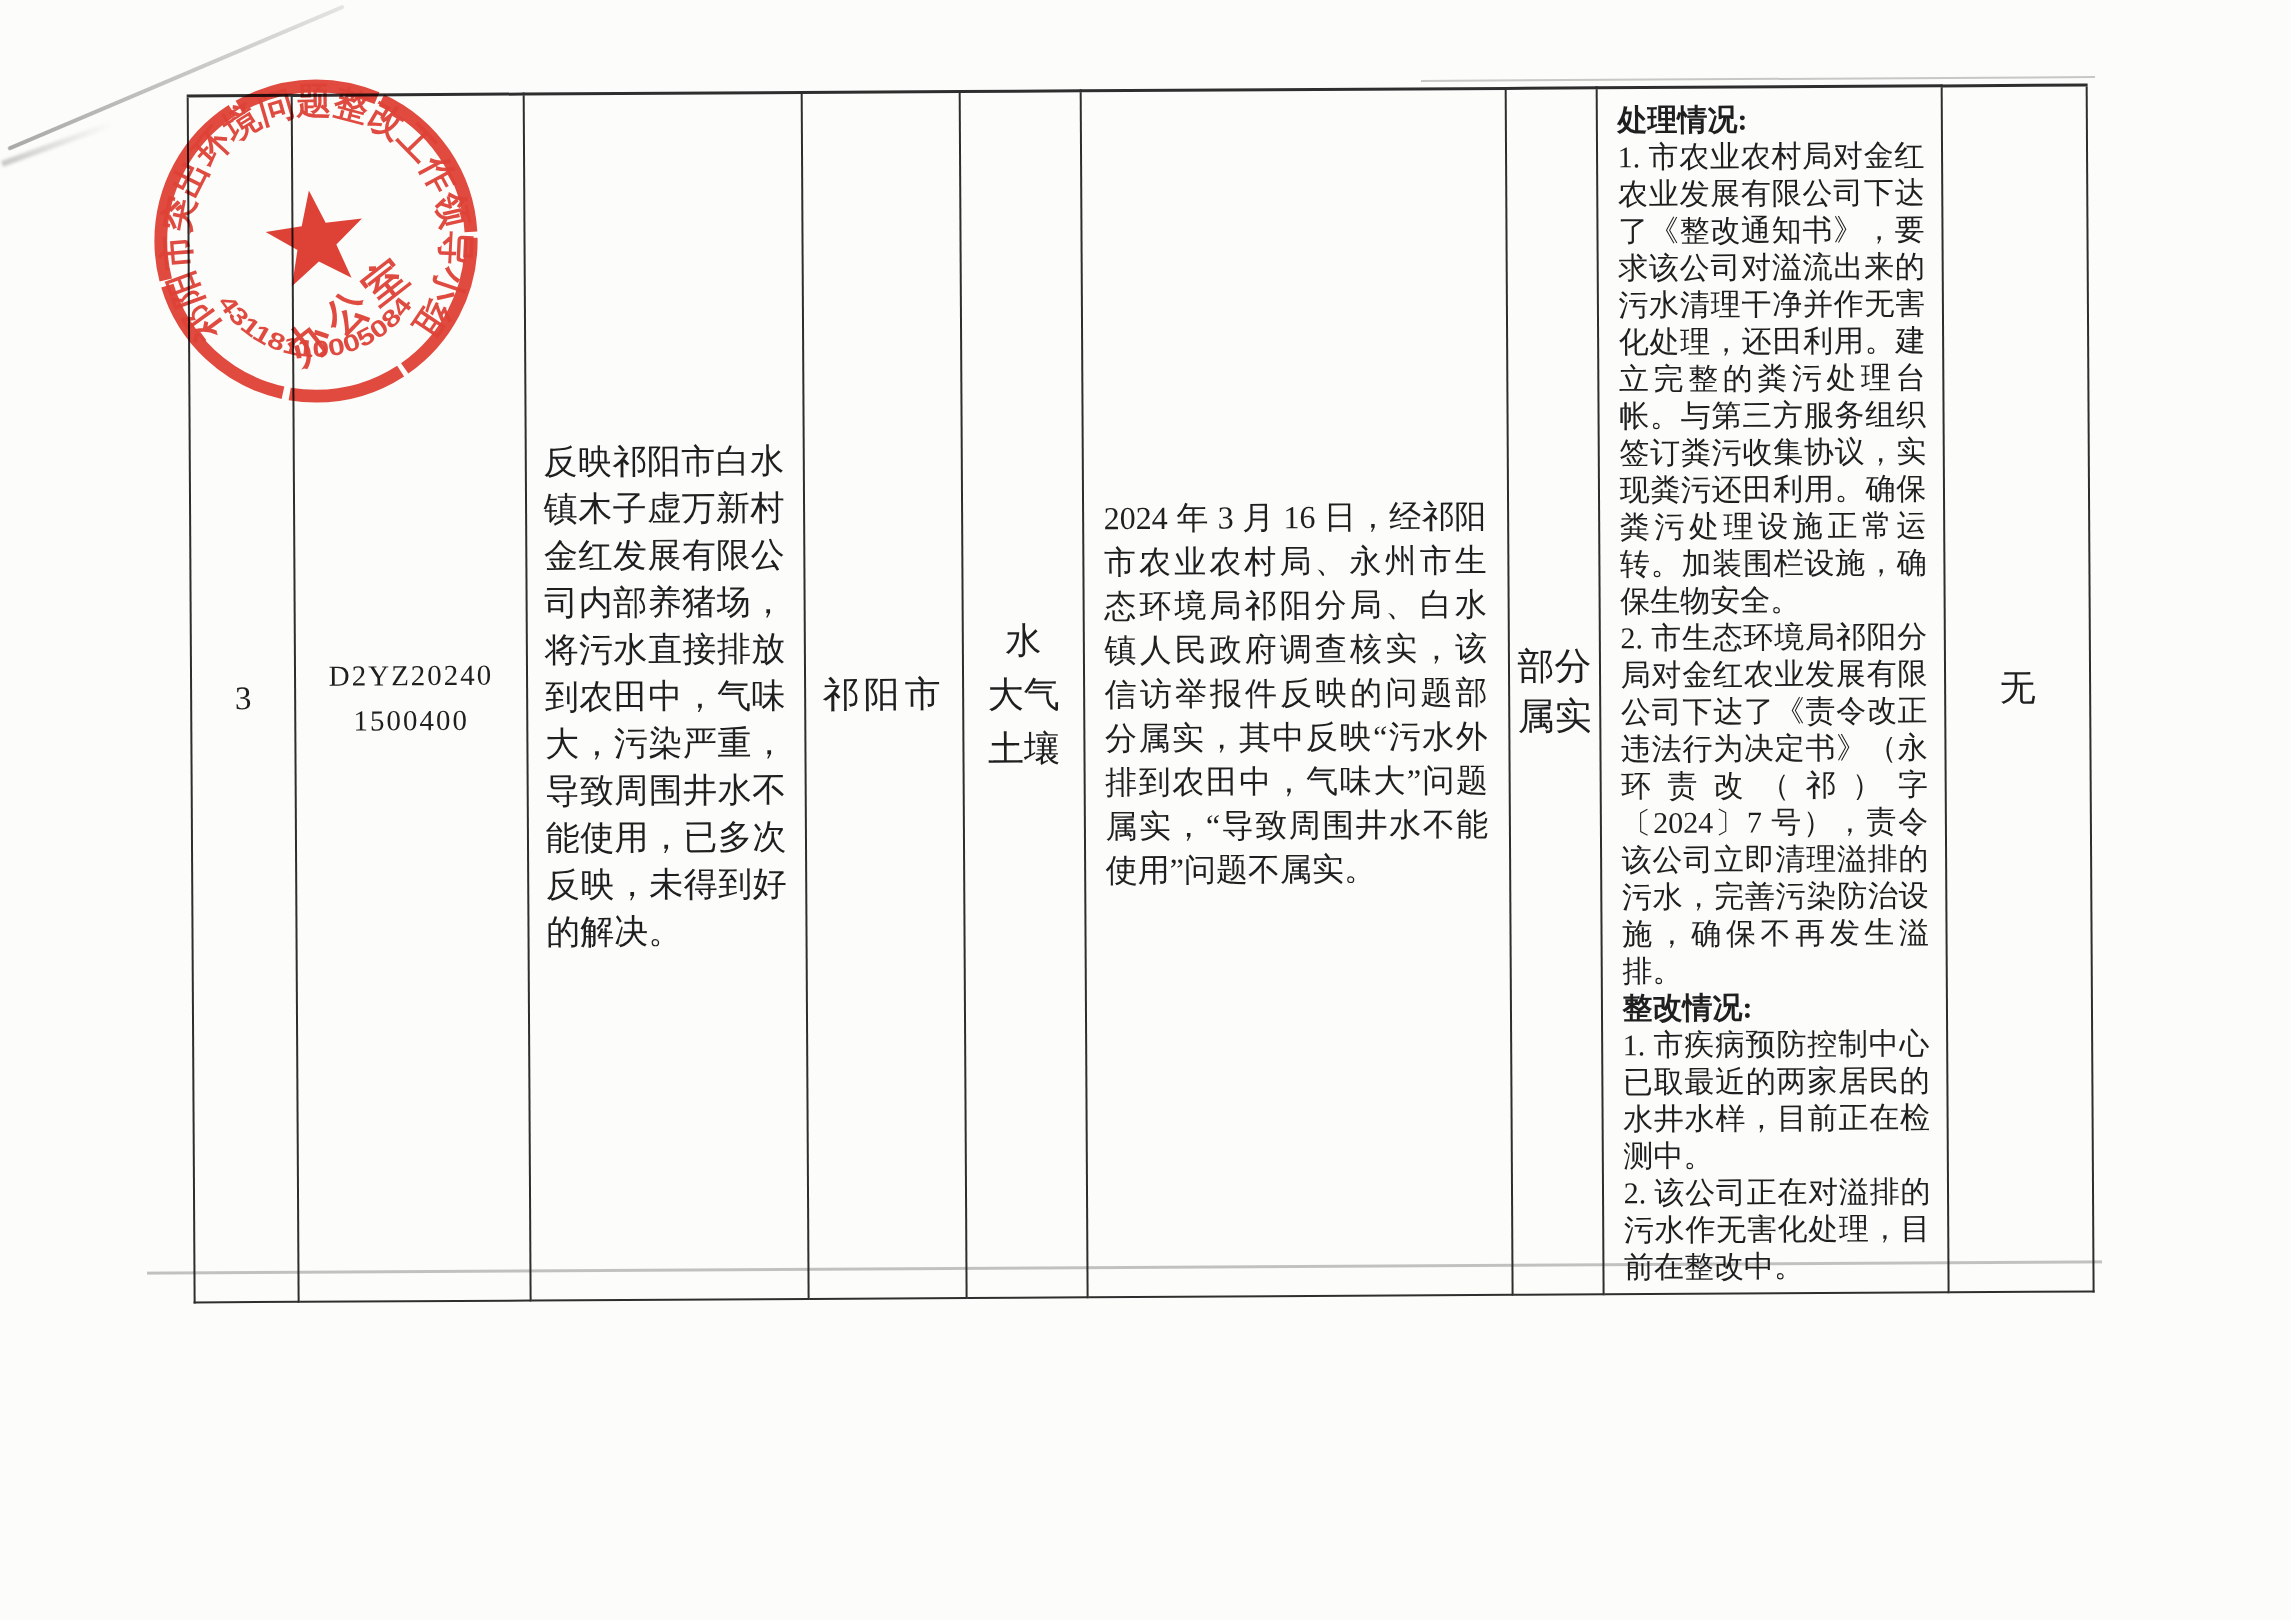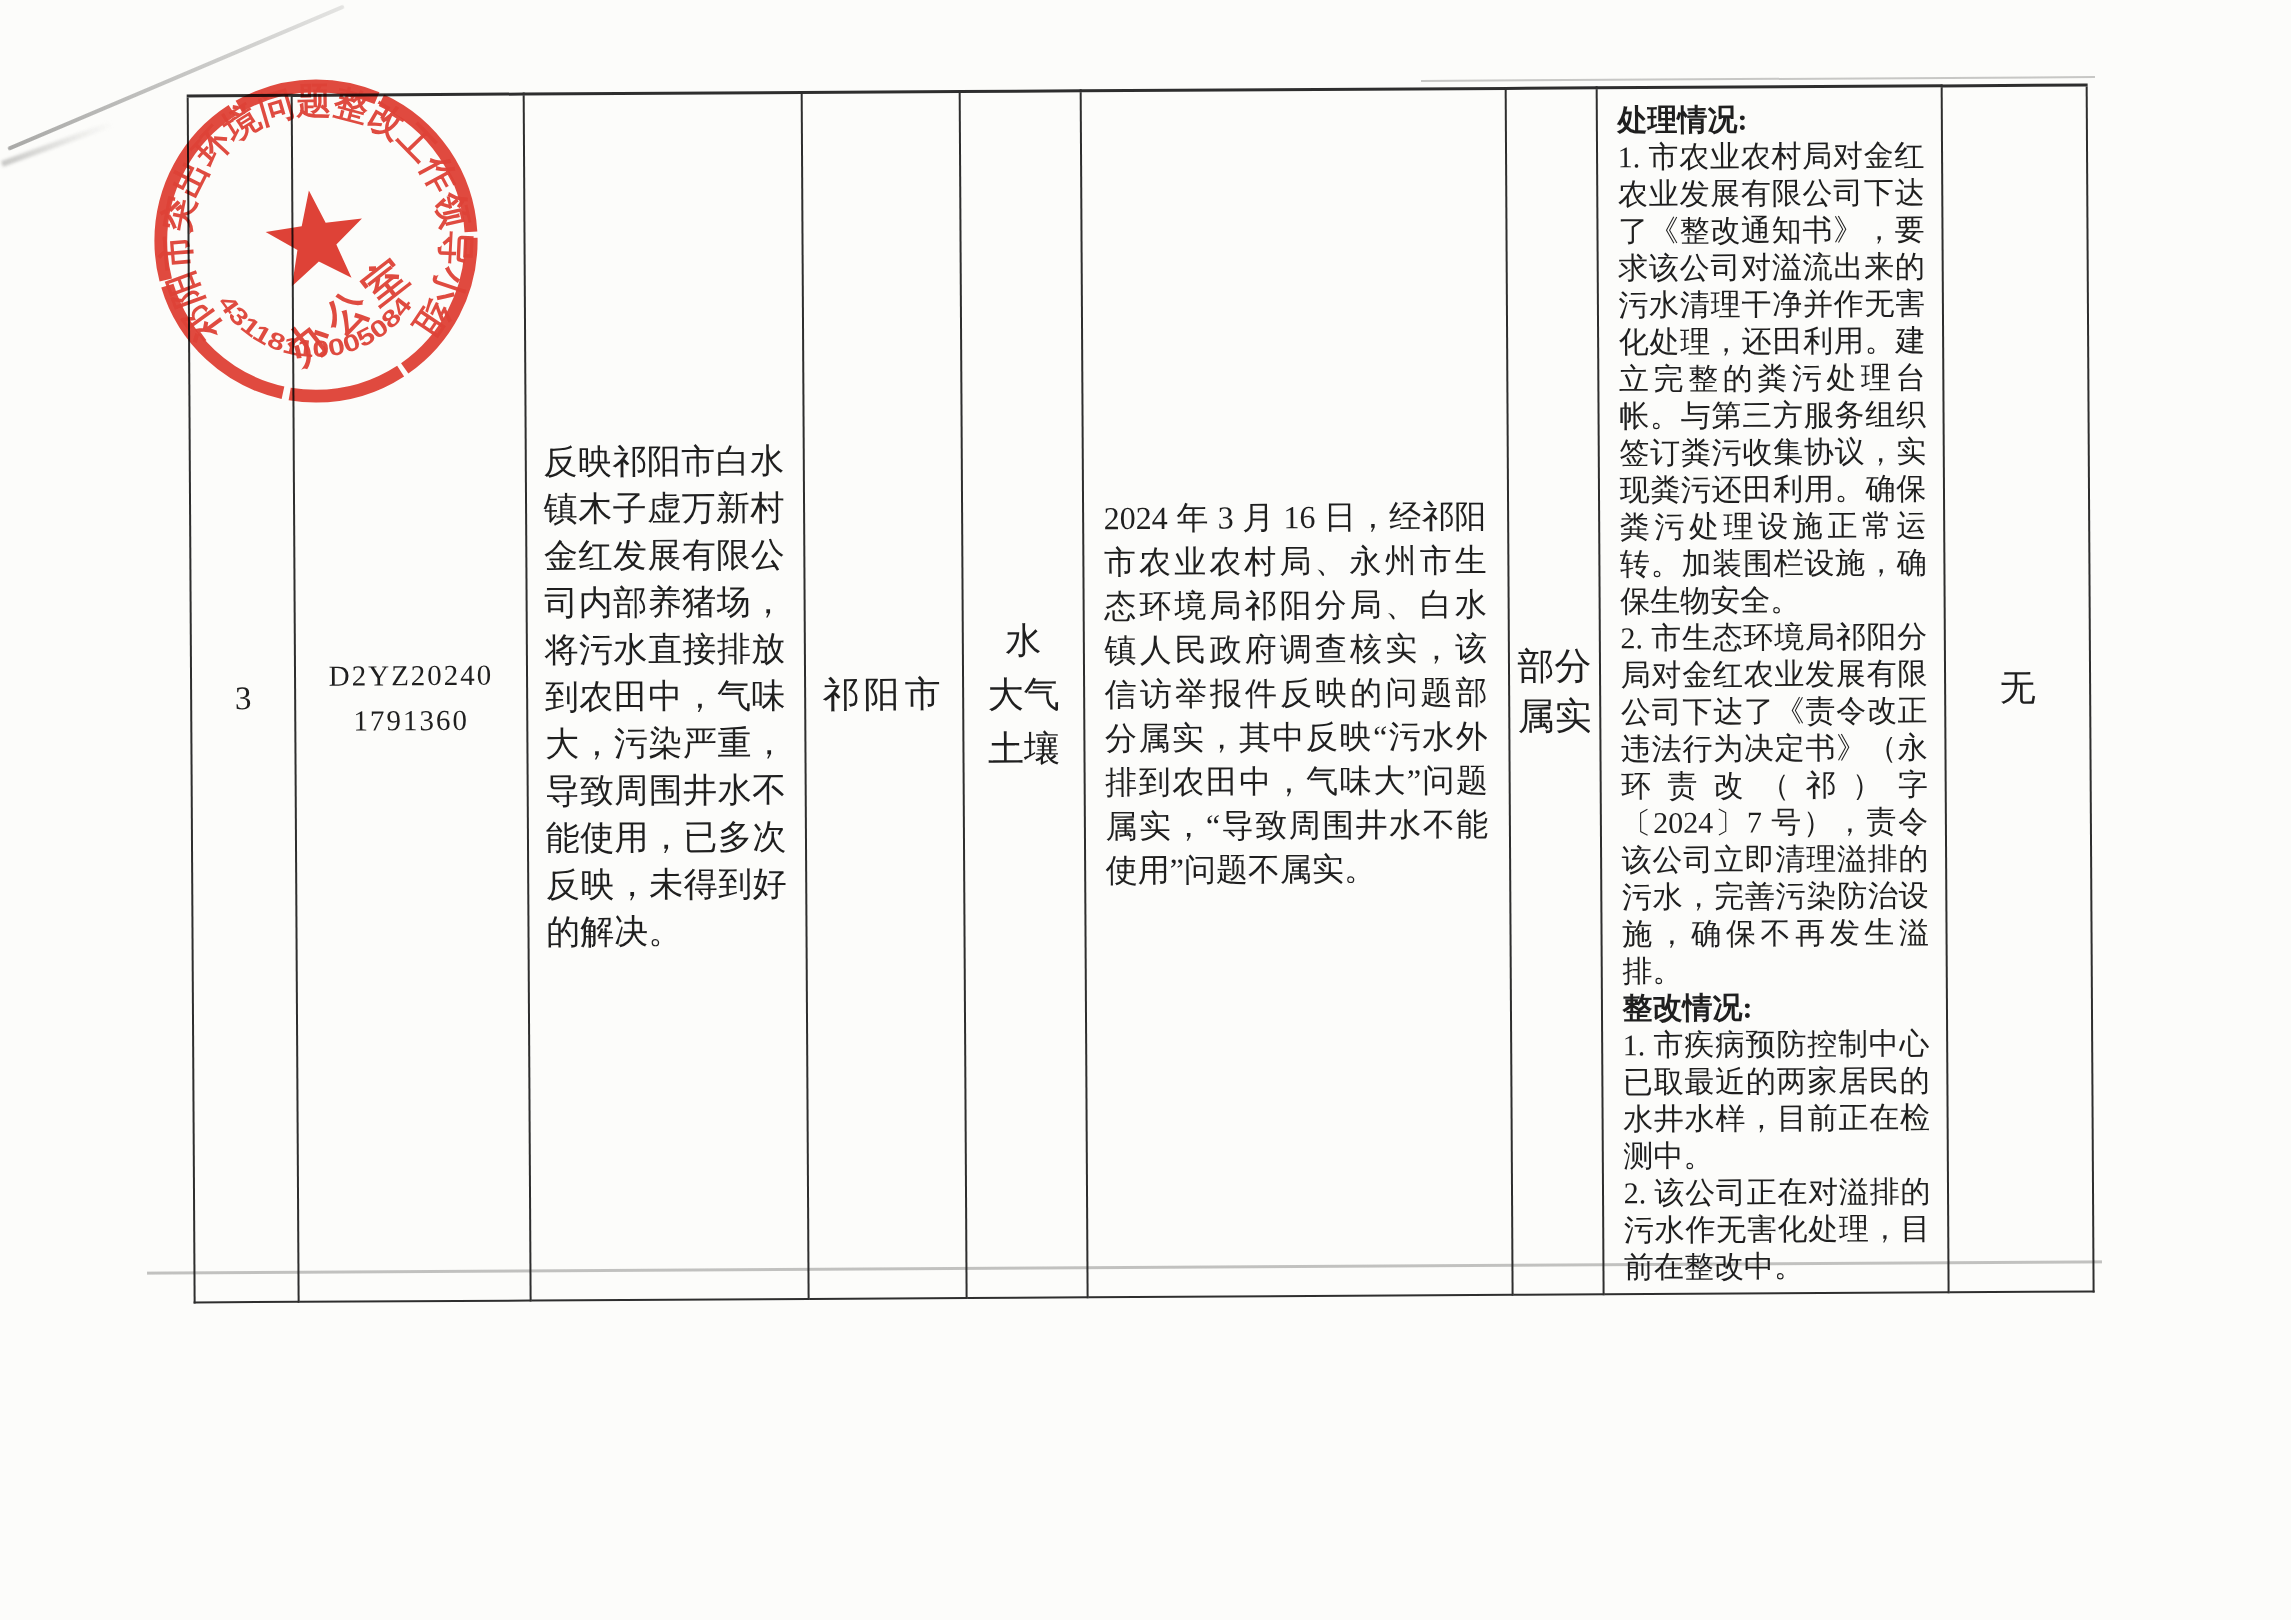--- a/index.html
+++ b/index.html
@@ -103,21 +103,21 @@
           <col style="width:345px">
           <col style="width:145px">
       </colgroup>
       <tbody>
           <tr>
         <td class="c-center seq">
           <span>3</span>
         </td>
         <td class="c-center caseid">
           <span>D2YZ20240</span><br>
-          <span>1791360</span>
+          <span>1500400</span>
         </td>
         <td>
           <div class="complaint">反映祁阳市白水镇木子虚万新村金红发展有限公司内部养猪场，将污水直接排放到农田中，气味大，污染严重，导致周围井水不能使用，已多次反映，未得到好的解决。</div>
         </td>
         <td class="c-center city">
           <span>祁阳市</span>
         </td>
         <td>
           <div class="ptype">
             <div>水</div>

